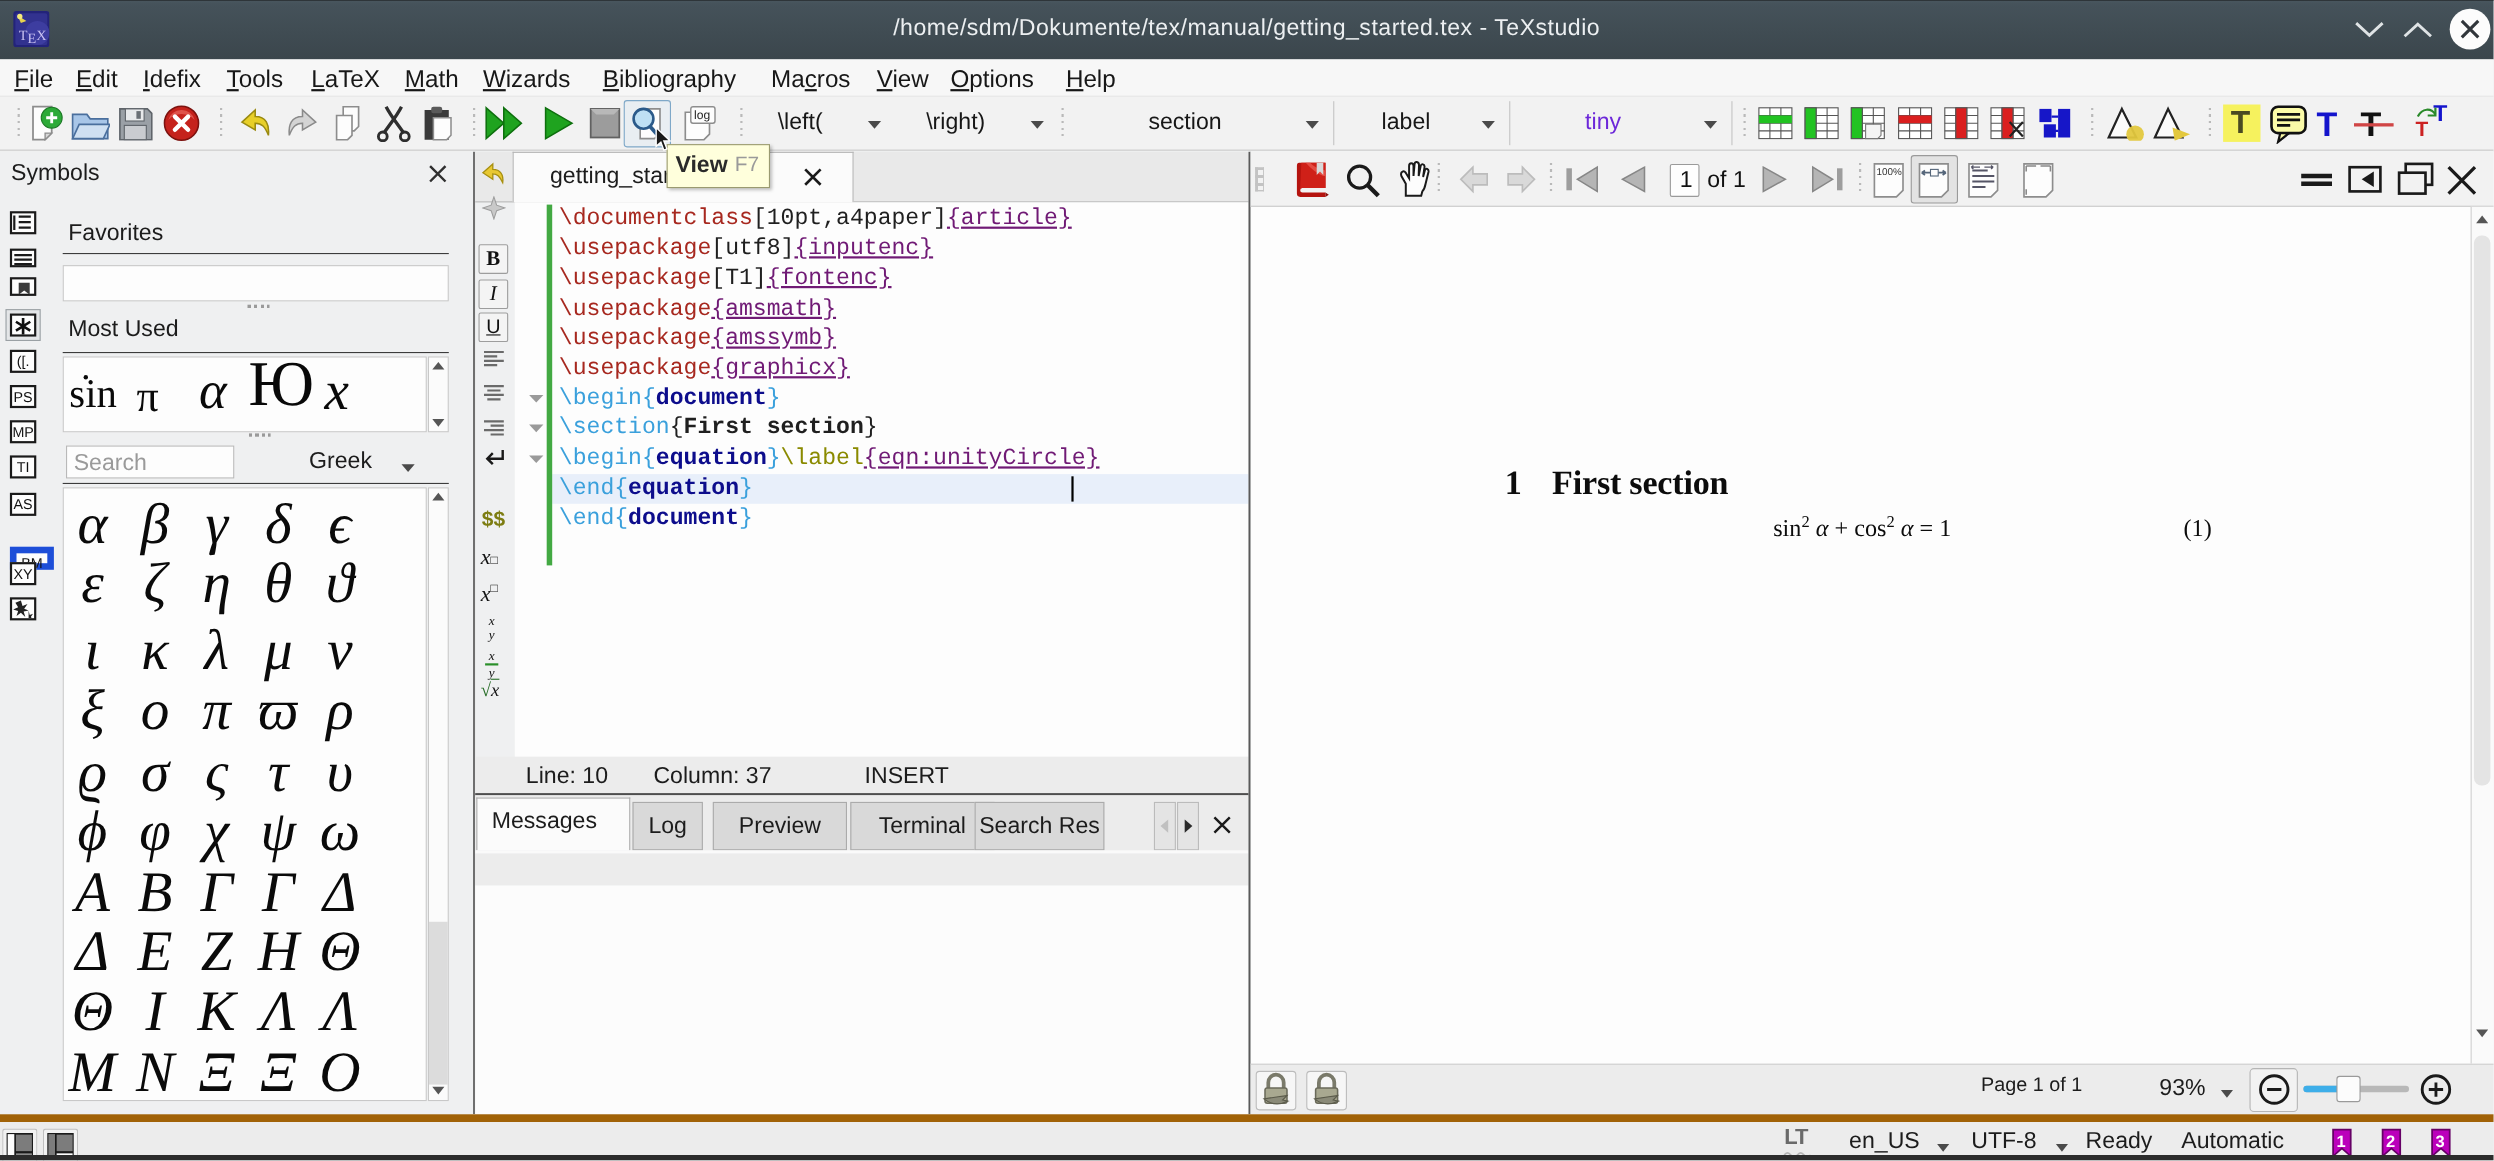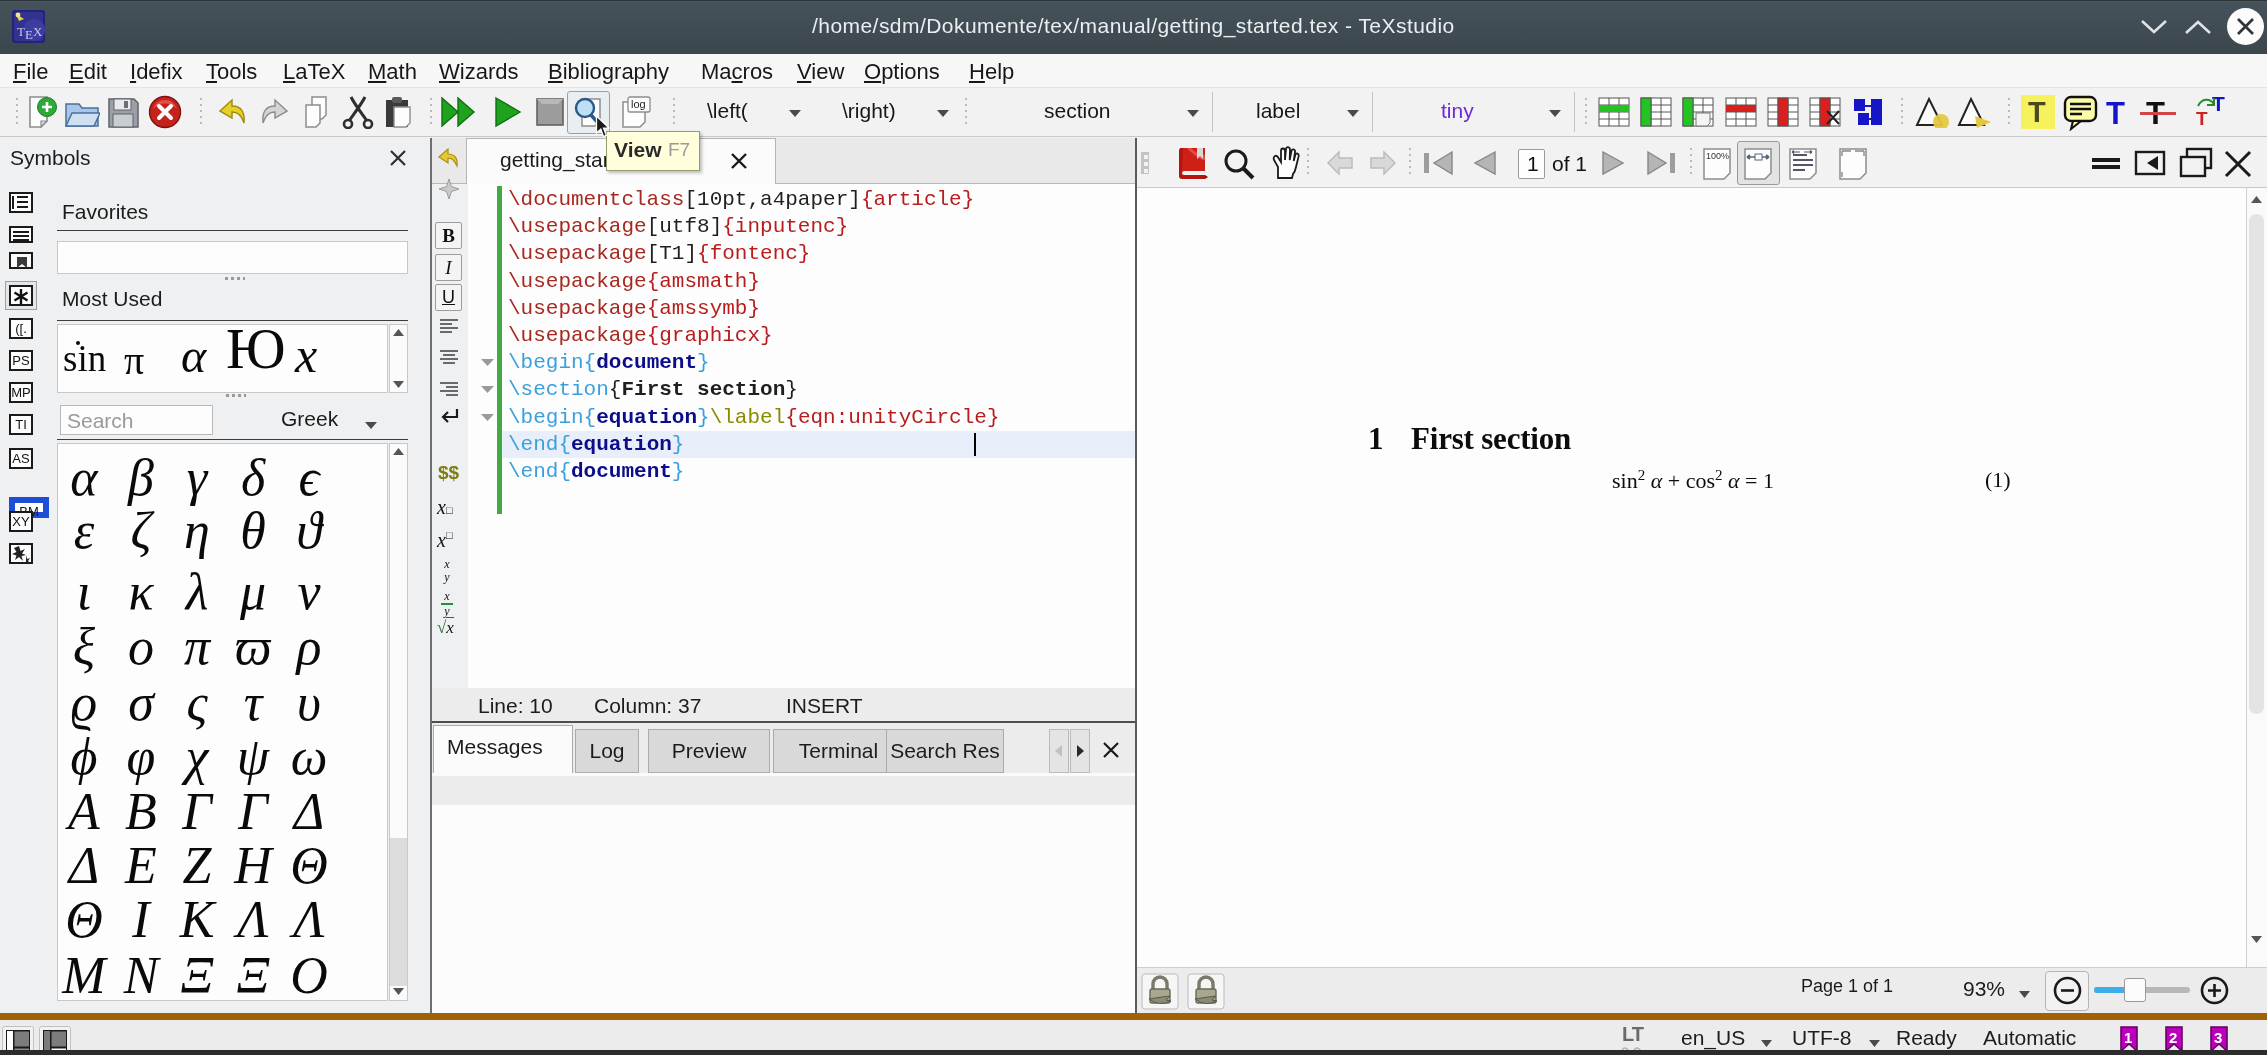--- a/index.html
+++ b/index.html
@@ -6,21 +6,21 @@
 html,body { width:2267px; height:1055px; overflow:hidden; }
 body { font-family:"Liberation Sans", sans-serif; position:relative; background:#eff0f1; }
 .a { position:absolute; }
 .mono { font-family:"Liberation Mono", monospace; }
 .serif { font-family:"Liberation Serif", serif; }
 svg { display:block; }
 .gl { width:56px; height:64px; font-size:52px; font-style:italic; color:#0a0a0a; text-align:center; line-height:64px; }
 .btn-sq { width:27px; height:27px; background:#f4f4f4; border:1px solid #9d9d9d; border-radius:2px; text-align:center; line-height:25px; color:#111; }
 .tabg { height:44px; background:#d9d9d9; border:1px solid #ababab; font-size:21px; color:#1c1c1c; text-align:center; line-height:42px; }
 .cl { height:27.2px; white-space:pre; }
-.red { color:#a7281f; } .grn { color:#b91c1c; } .blu { color:#3aa0dc; }
+.red { color:#a7281f; } .grn { color:#701a75;text-decoration:underline; } .blu { color:#3aa0dc; }
 .nav { color:#0d0d8c; font-weight:bold; } .oli { color:#8a8a00; } .blk { color:#1f1f1f; }
 </style>
 </head>
 <body>
 
 <div class="a" style="left:0;top:0;width:2267px;height:54px;background:linear-gradient(#49575f 0%,#45525a 8%,#3b464c 100%);box-shadow:inset 0 1px 0 #2e3539;">
   <div class="a" style="left:812px;top:14px;width:740px;color:#eceff1;font-size:21px;letter-spacing:0.45px;">/home/sdm/Dokumente/tex/manual/getting_started.tex - TeXstudio</div>
   <svg class="a" style="left:2140px;top:18px;" width="28" height="18">
       <polyline points="2,3 14,14 26,3" fill="none" stroke="#dfe3e5" stroke-width="2.6"></polyline>
     </svg>

